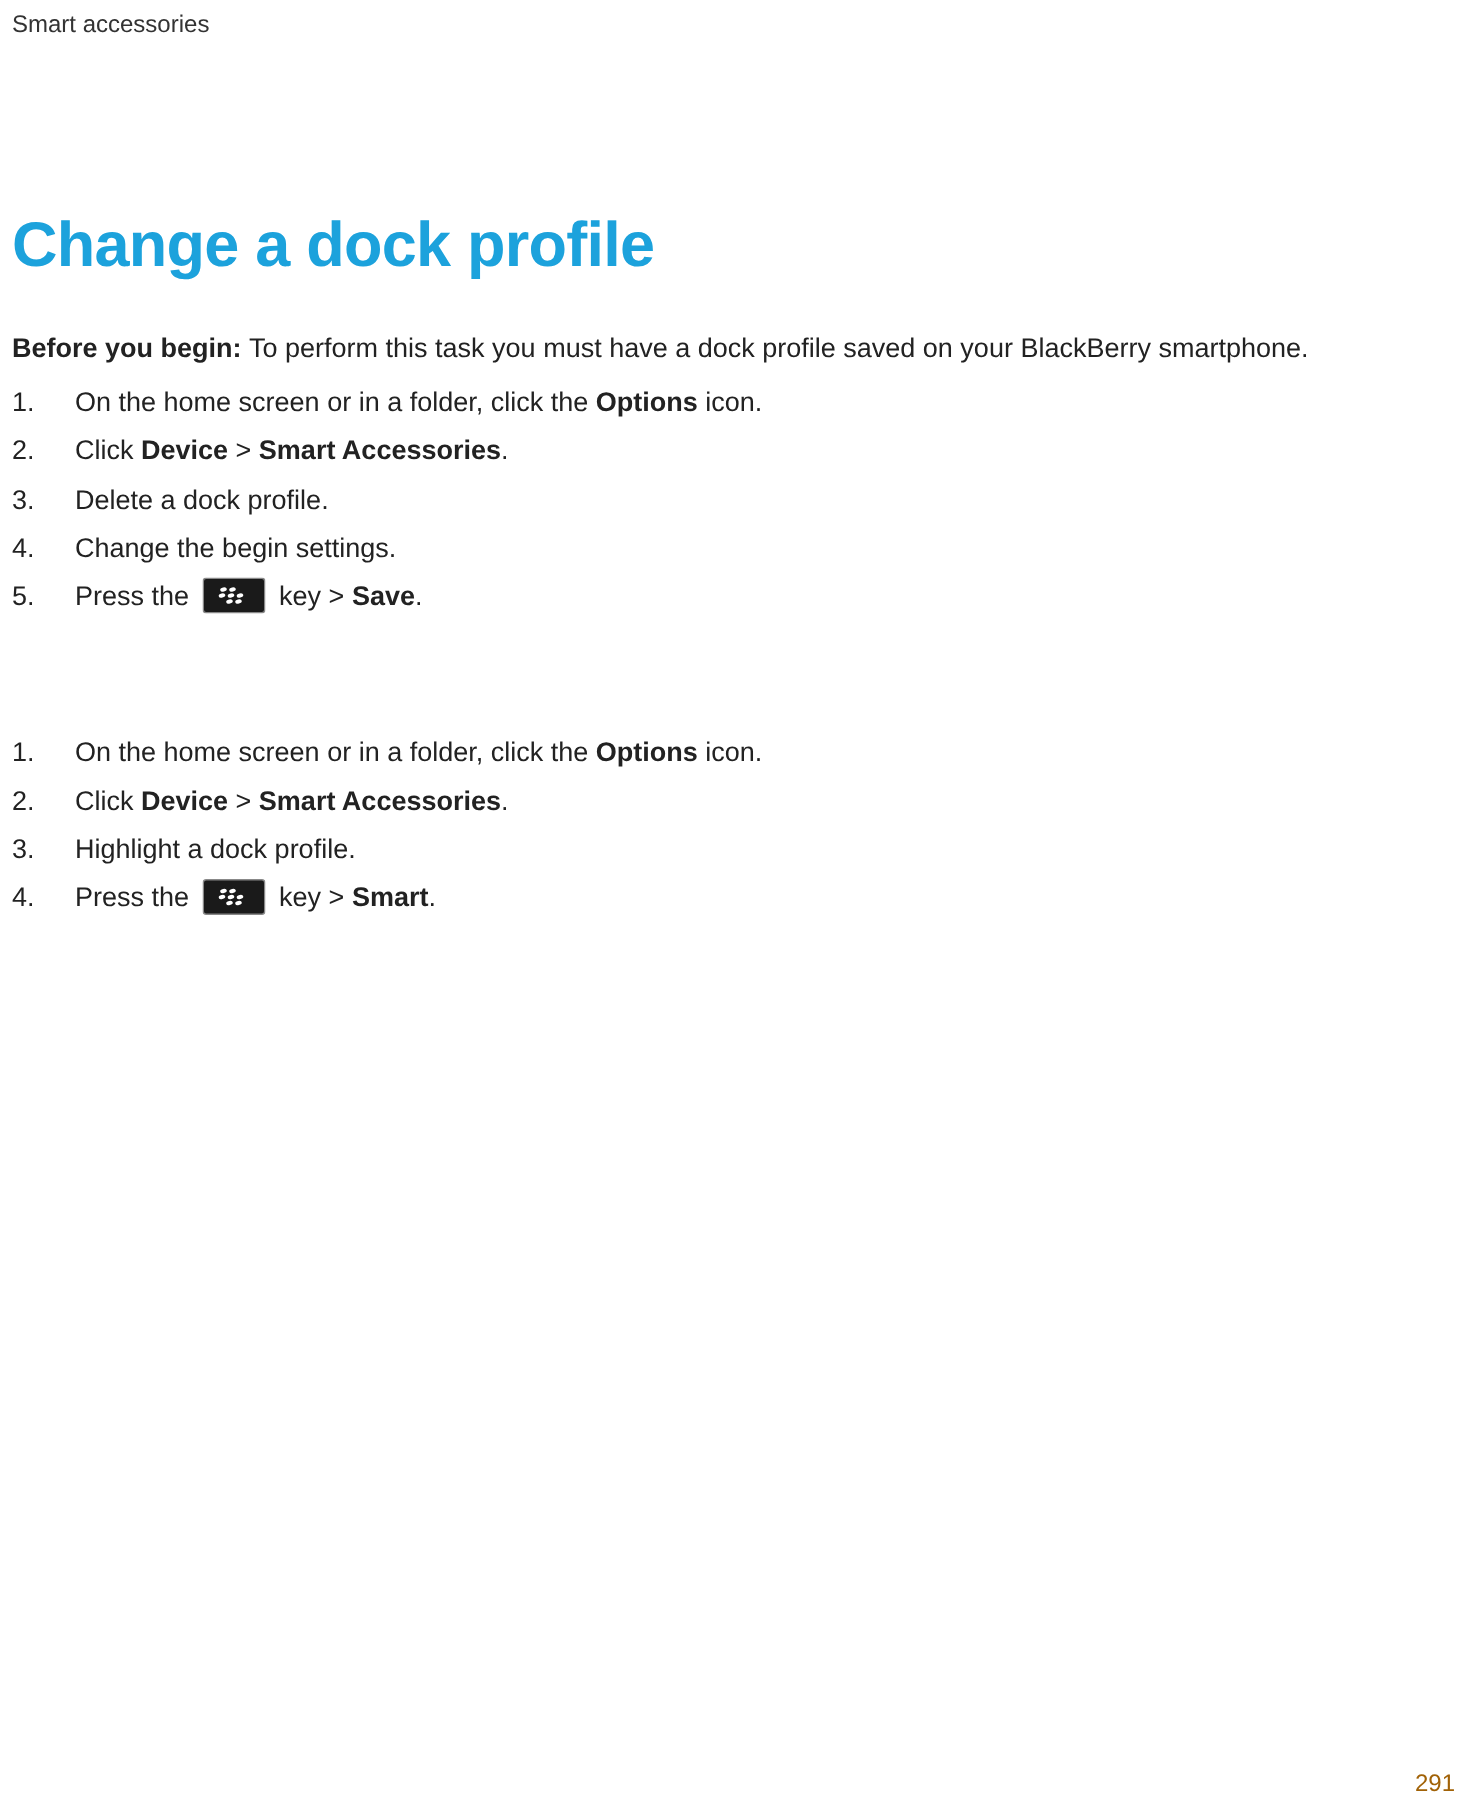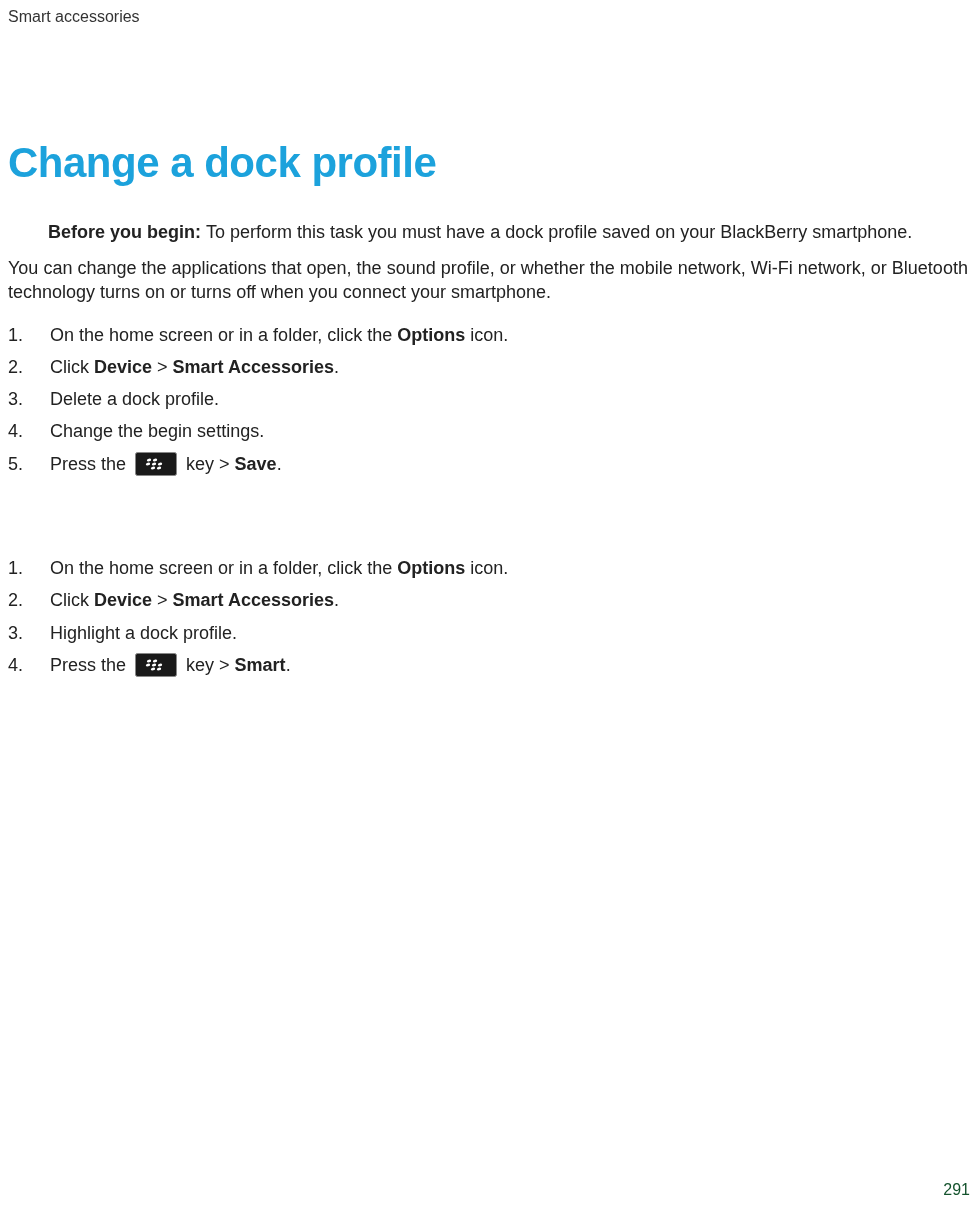--- a/index.html
+++ b/index.html
@@ -33,21 +33,21 @@
   }
   h1 {
     font-size: 42px;
     font-weight: 700;
     color: #1ca2dc;
     margin: 0 0 28px 0;
     letter-spacing: -0.5px;
   }
   .section2 { margin-top: 80px; }
   p { margin: 0 0 12px 0; }
-  .before-label { font-weight: 700; margin-left: 40px; }
+  .before-label { font-weight: 700; }
   .intro2 { margin-bottom: 18px; }
   ol {
     list-style: none;
     padding: 0;
     margin: 0;
   }
   ol li {
     position: relative;
     padding-left: 42px;
     margin: 0 0 8px 0;
@@ -63,40 +63,39 @@
     display: inline-block;
     vertical-align: -6px;
     margin: 0 4px;
   }
   .bb-key svg { display: block; }
   .page-number {
     position: absolute;
     bottom: 12px;
     right: 10px;
     font-size: 16px;
-    color: #14532d;
+    color: #a16207;
   }
   .b { font-weight: 700; }
 </style>
 </head>
 <body>
 
 <div class="page-header">
   <div class="hdr-right">Smart accessories</div>
 </div>
 
 <div class="content">
 
   <h1>Change a dock profile</h1>
 
   <p>
     <span class="before-label b">Before you begin: </span><span>To perform this task you must have a dock profile saved on your BlackBerry smartphone.</span>
   </p>
 
-  <p class="intro2">You can change the applications that open, the sound profile, or whether the mobile network, Wi-Fi network, or Bluetooth technology turns on or turns off when you connect your smartphone.</p>
 
   <ol>
     <li>
       <span class="num">1.</span>
       <span>On the home screen or in a folder, click the </span><span class="b">Options</span><span> icon.</span>
     </li>
     <li>
       <span class="num">2.</span>
       <span>Click </span><span class="b">Device</span><span> &gt; </span><span class="b">Smart Accessories</span><span>.</span>
     </li>

